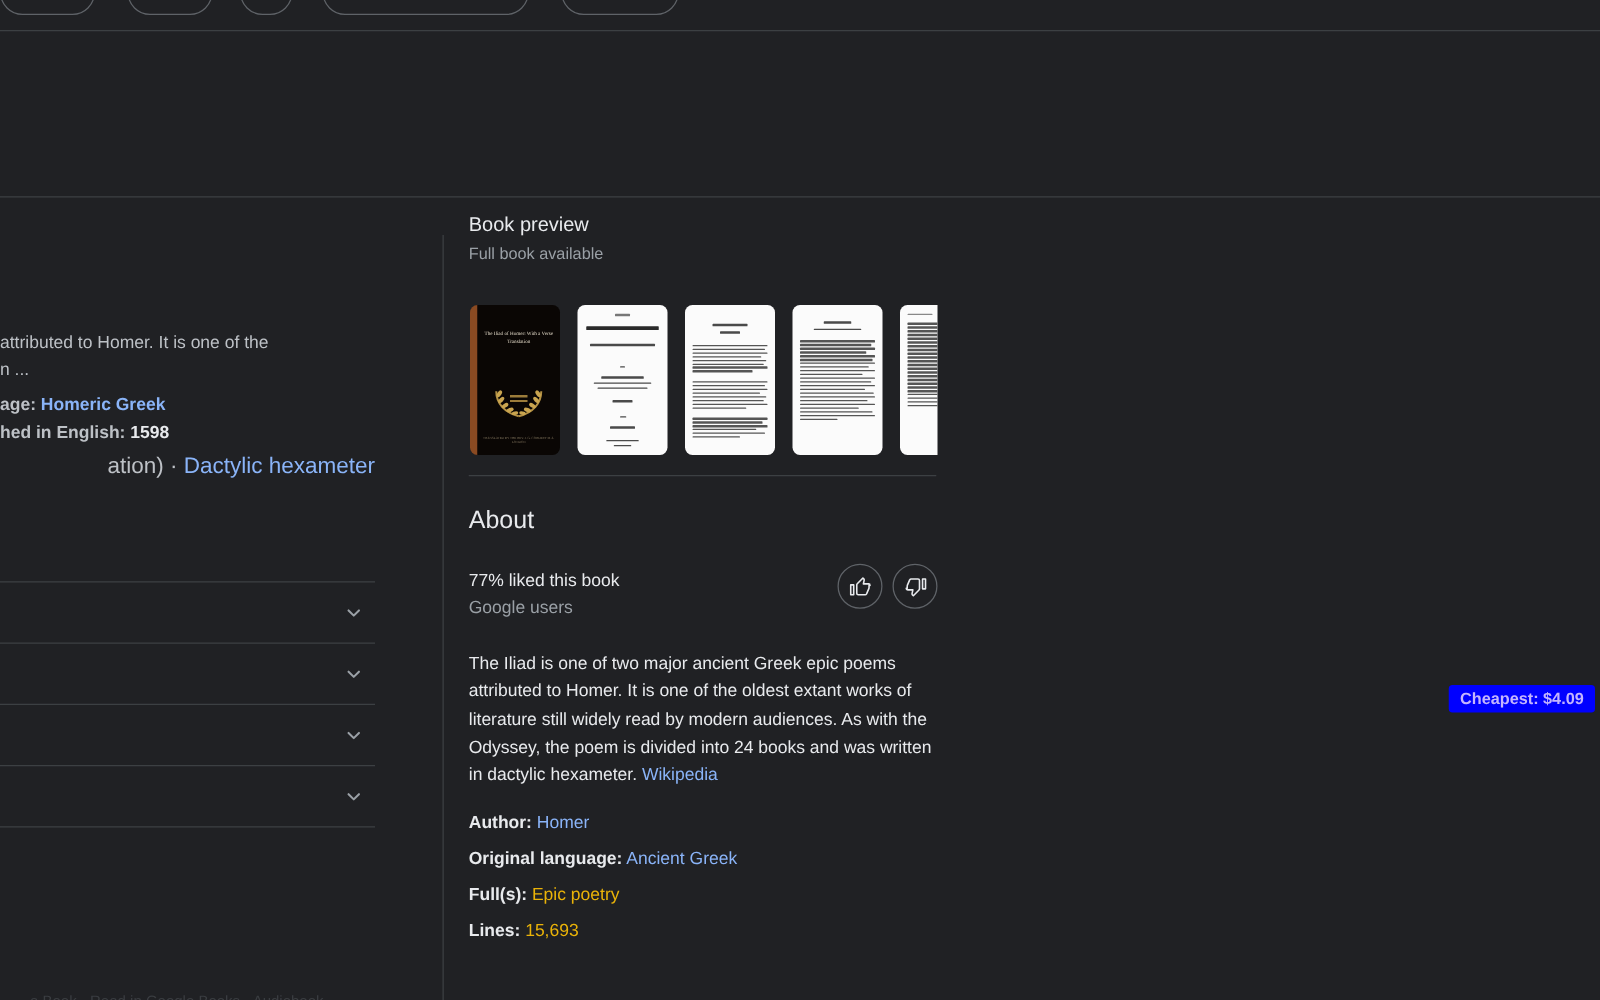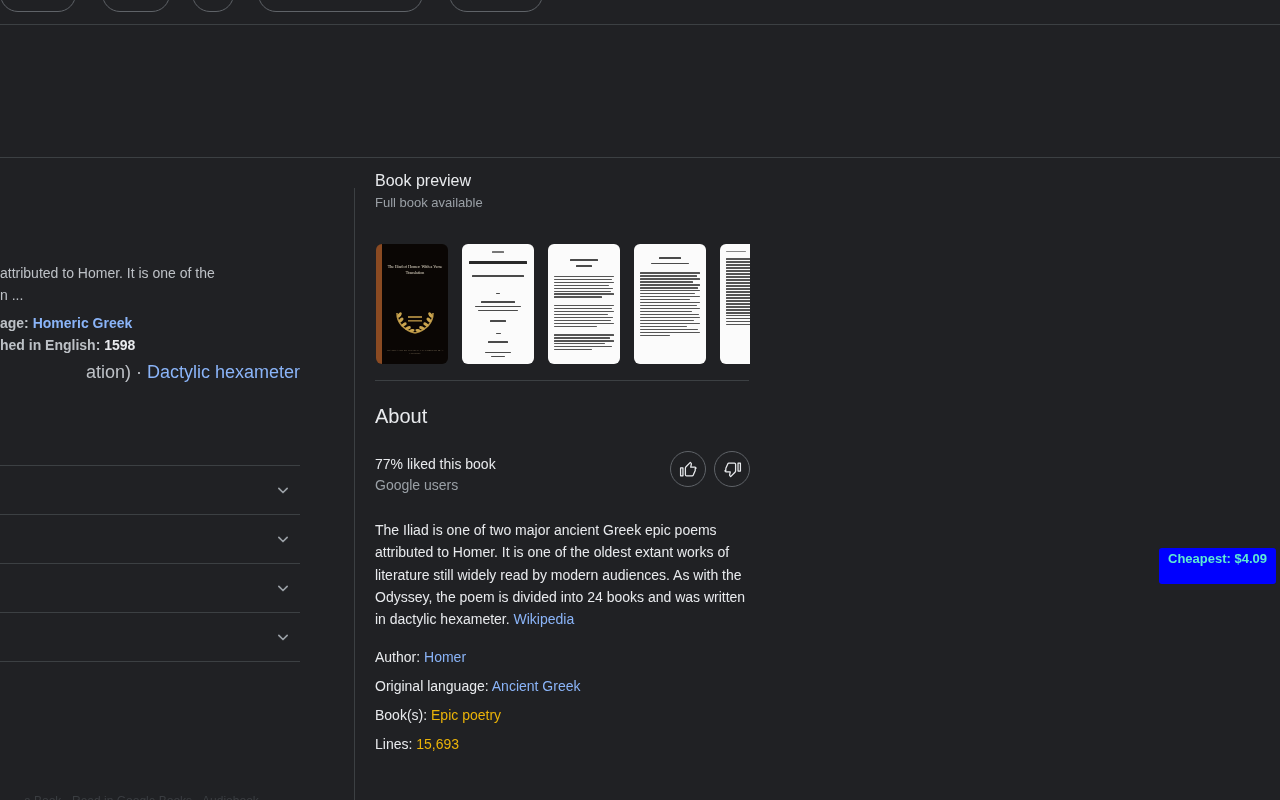--- a/index.html
+++ b/index.html
@@ -327,33 +327,33 @@
     width: 374px;
   }
   .facts { margin-top: 16px; }
   .fact {
     font-size: 14px;
     line-height: 22px;
     color: #e8eaed;
     margin-bottom: 7px;
     width: 374px;
   }
-  .fact b { font-weight: normal; color: #e8eaed; }
+  .fact b { font-weight: bold; color: #e8eaed; }
   .fact .val { color: #eab308; }
 
   
   .cheapest {
     position: absolute;
     top: 548px;
     left: 1159px;
-    height: 36px;
+    height: 22px;
     line-height: 22px;
     padding: 0 9px;
     background: #0000ff;
-    color: #5eead4;
+    color: #c4b5fd;
     font-size: 13px;
     font-weight: bold;
     border-radius: 3px;
     white-space: nowrap;
   }
 </style>
 </head>
 <body>
 
 <div id="page">
@@ -591,21 +591,21 @@
       <div class="facts">
         <div class="fact">
           <b>Author:</b>
           <span class="glink">Homer</span>
         </div>
         <div class="fact">
           <b>Original language:</b>
           <span class="glink">Ancient Greek</span>
         </div>
         <div class="fact">
-          <b>Book(s):</b>
+          <b>Full(s):</b>
           <span class="val">Epic poetry</span>
         </div>
         <div class="fact">
           <b>Lines:</b>
           <span class="val">15,693</span>
         </div>
       </div>
     </div>
   </div>
 

